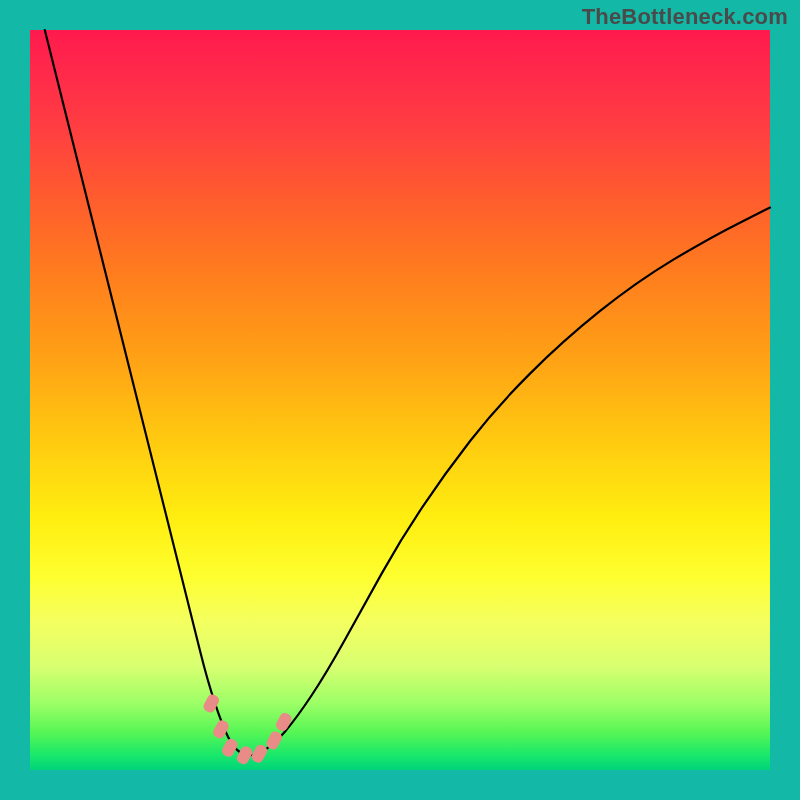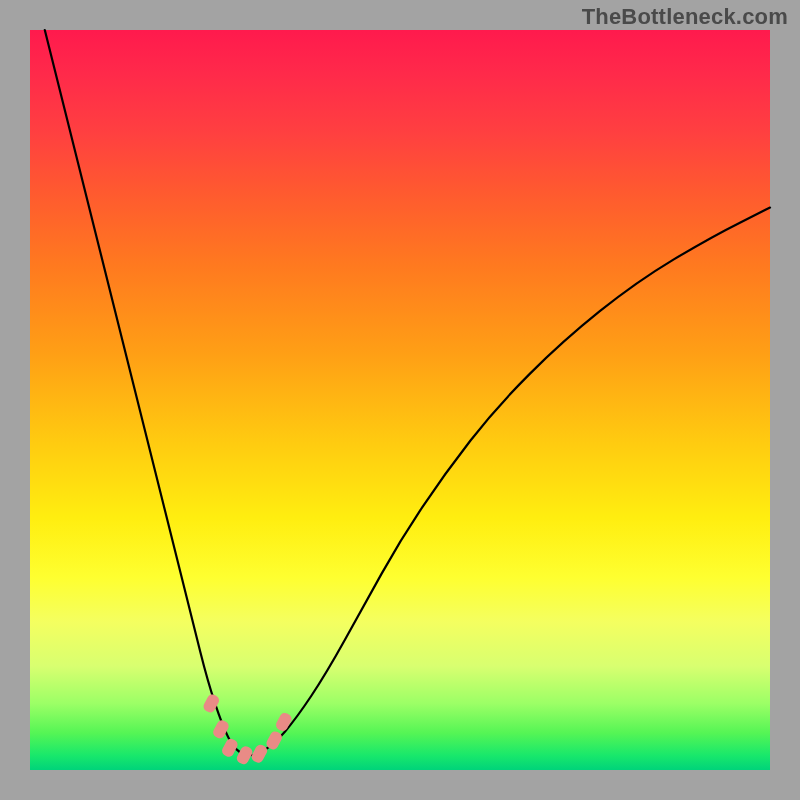--- a/index.html
+++ b/index.html
@@ -9,21 +9,21 @@
     height: 800px;
     background: #000;
     font-family: Arial, Helvetica, sans-serif;
     overflow: hidden;
   }
   .frame {
     position: absolute;
     left: 0; top: 0;
     width: 800px;
     height: 800px;
-    background: #a3a3a3;
+    background: #14b8a6;
   }
   .plot-area {
     position: absolute;
     left: 30px;
     top: 30px;
     width: 740px;
     height: 740px;
     
     background: linear-gradient(to bottom,
       #ff1a4d 0%,

